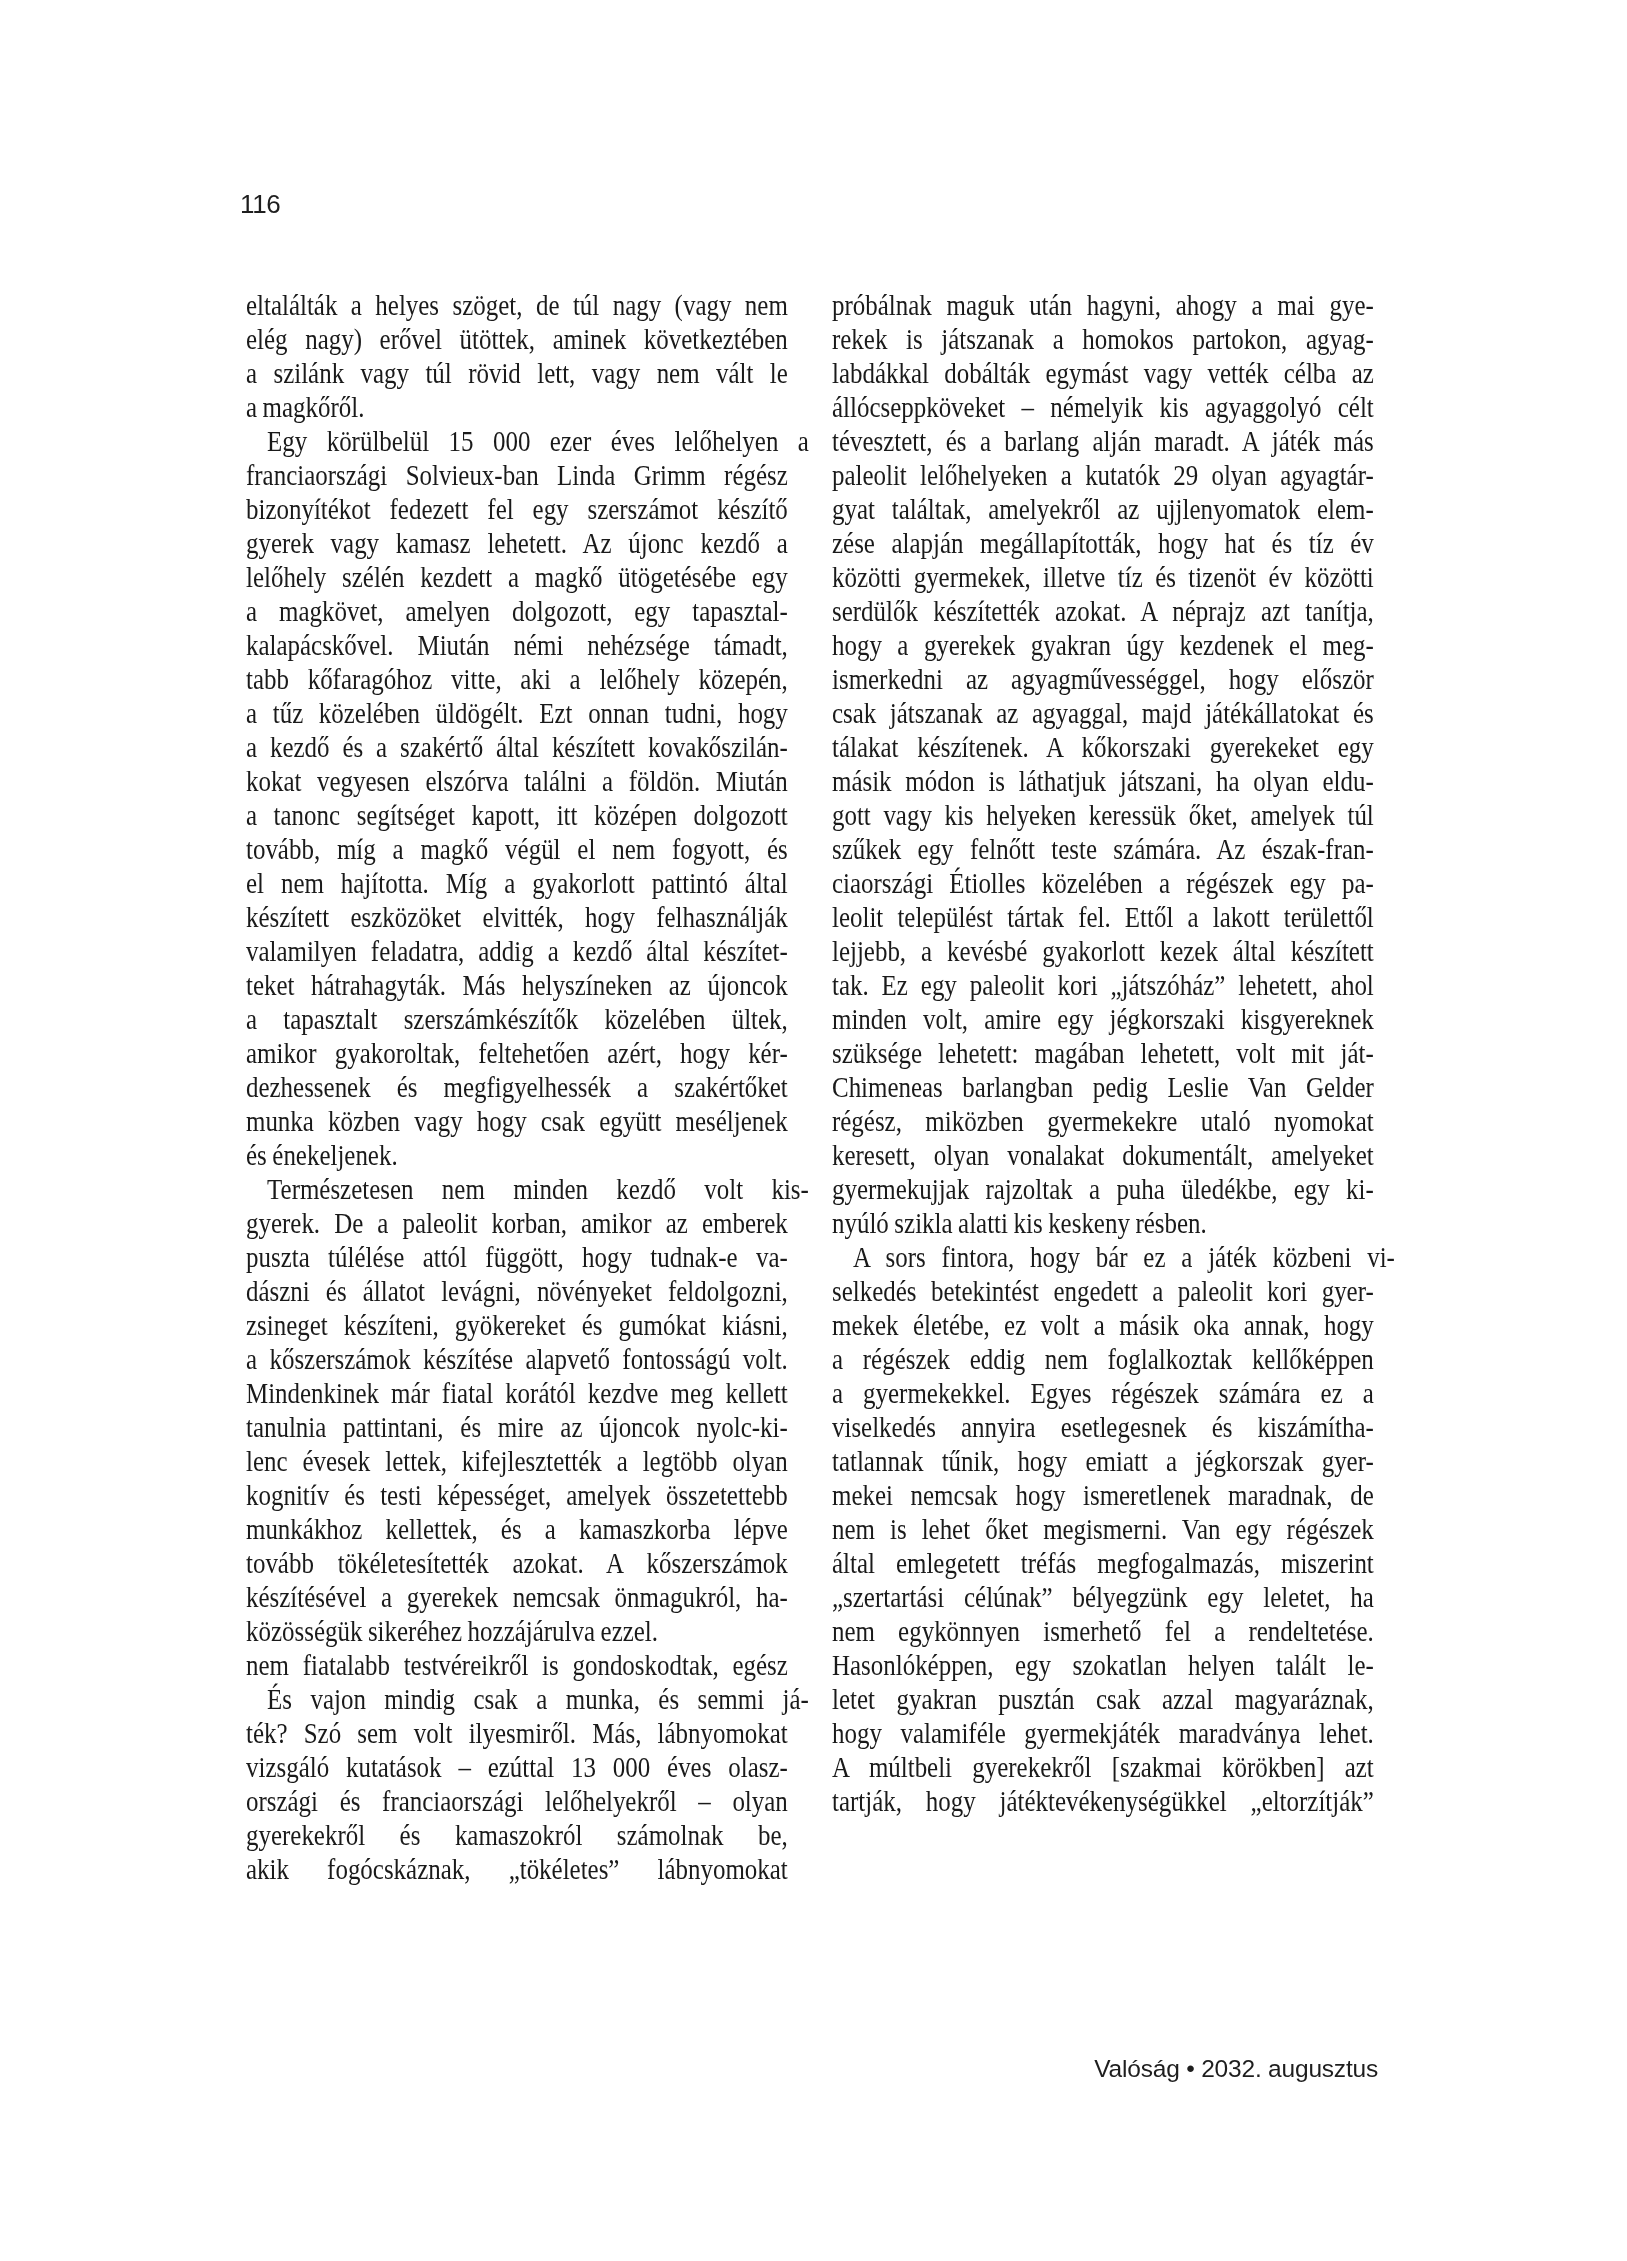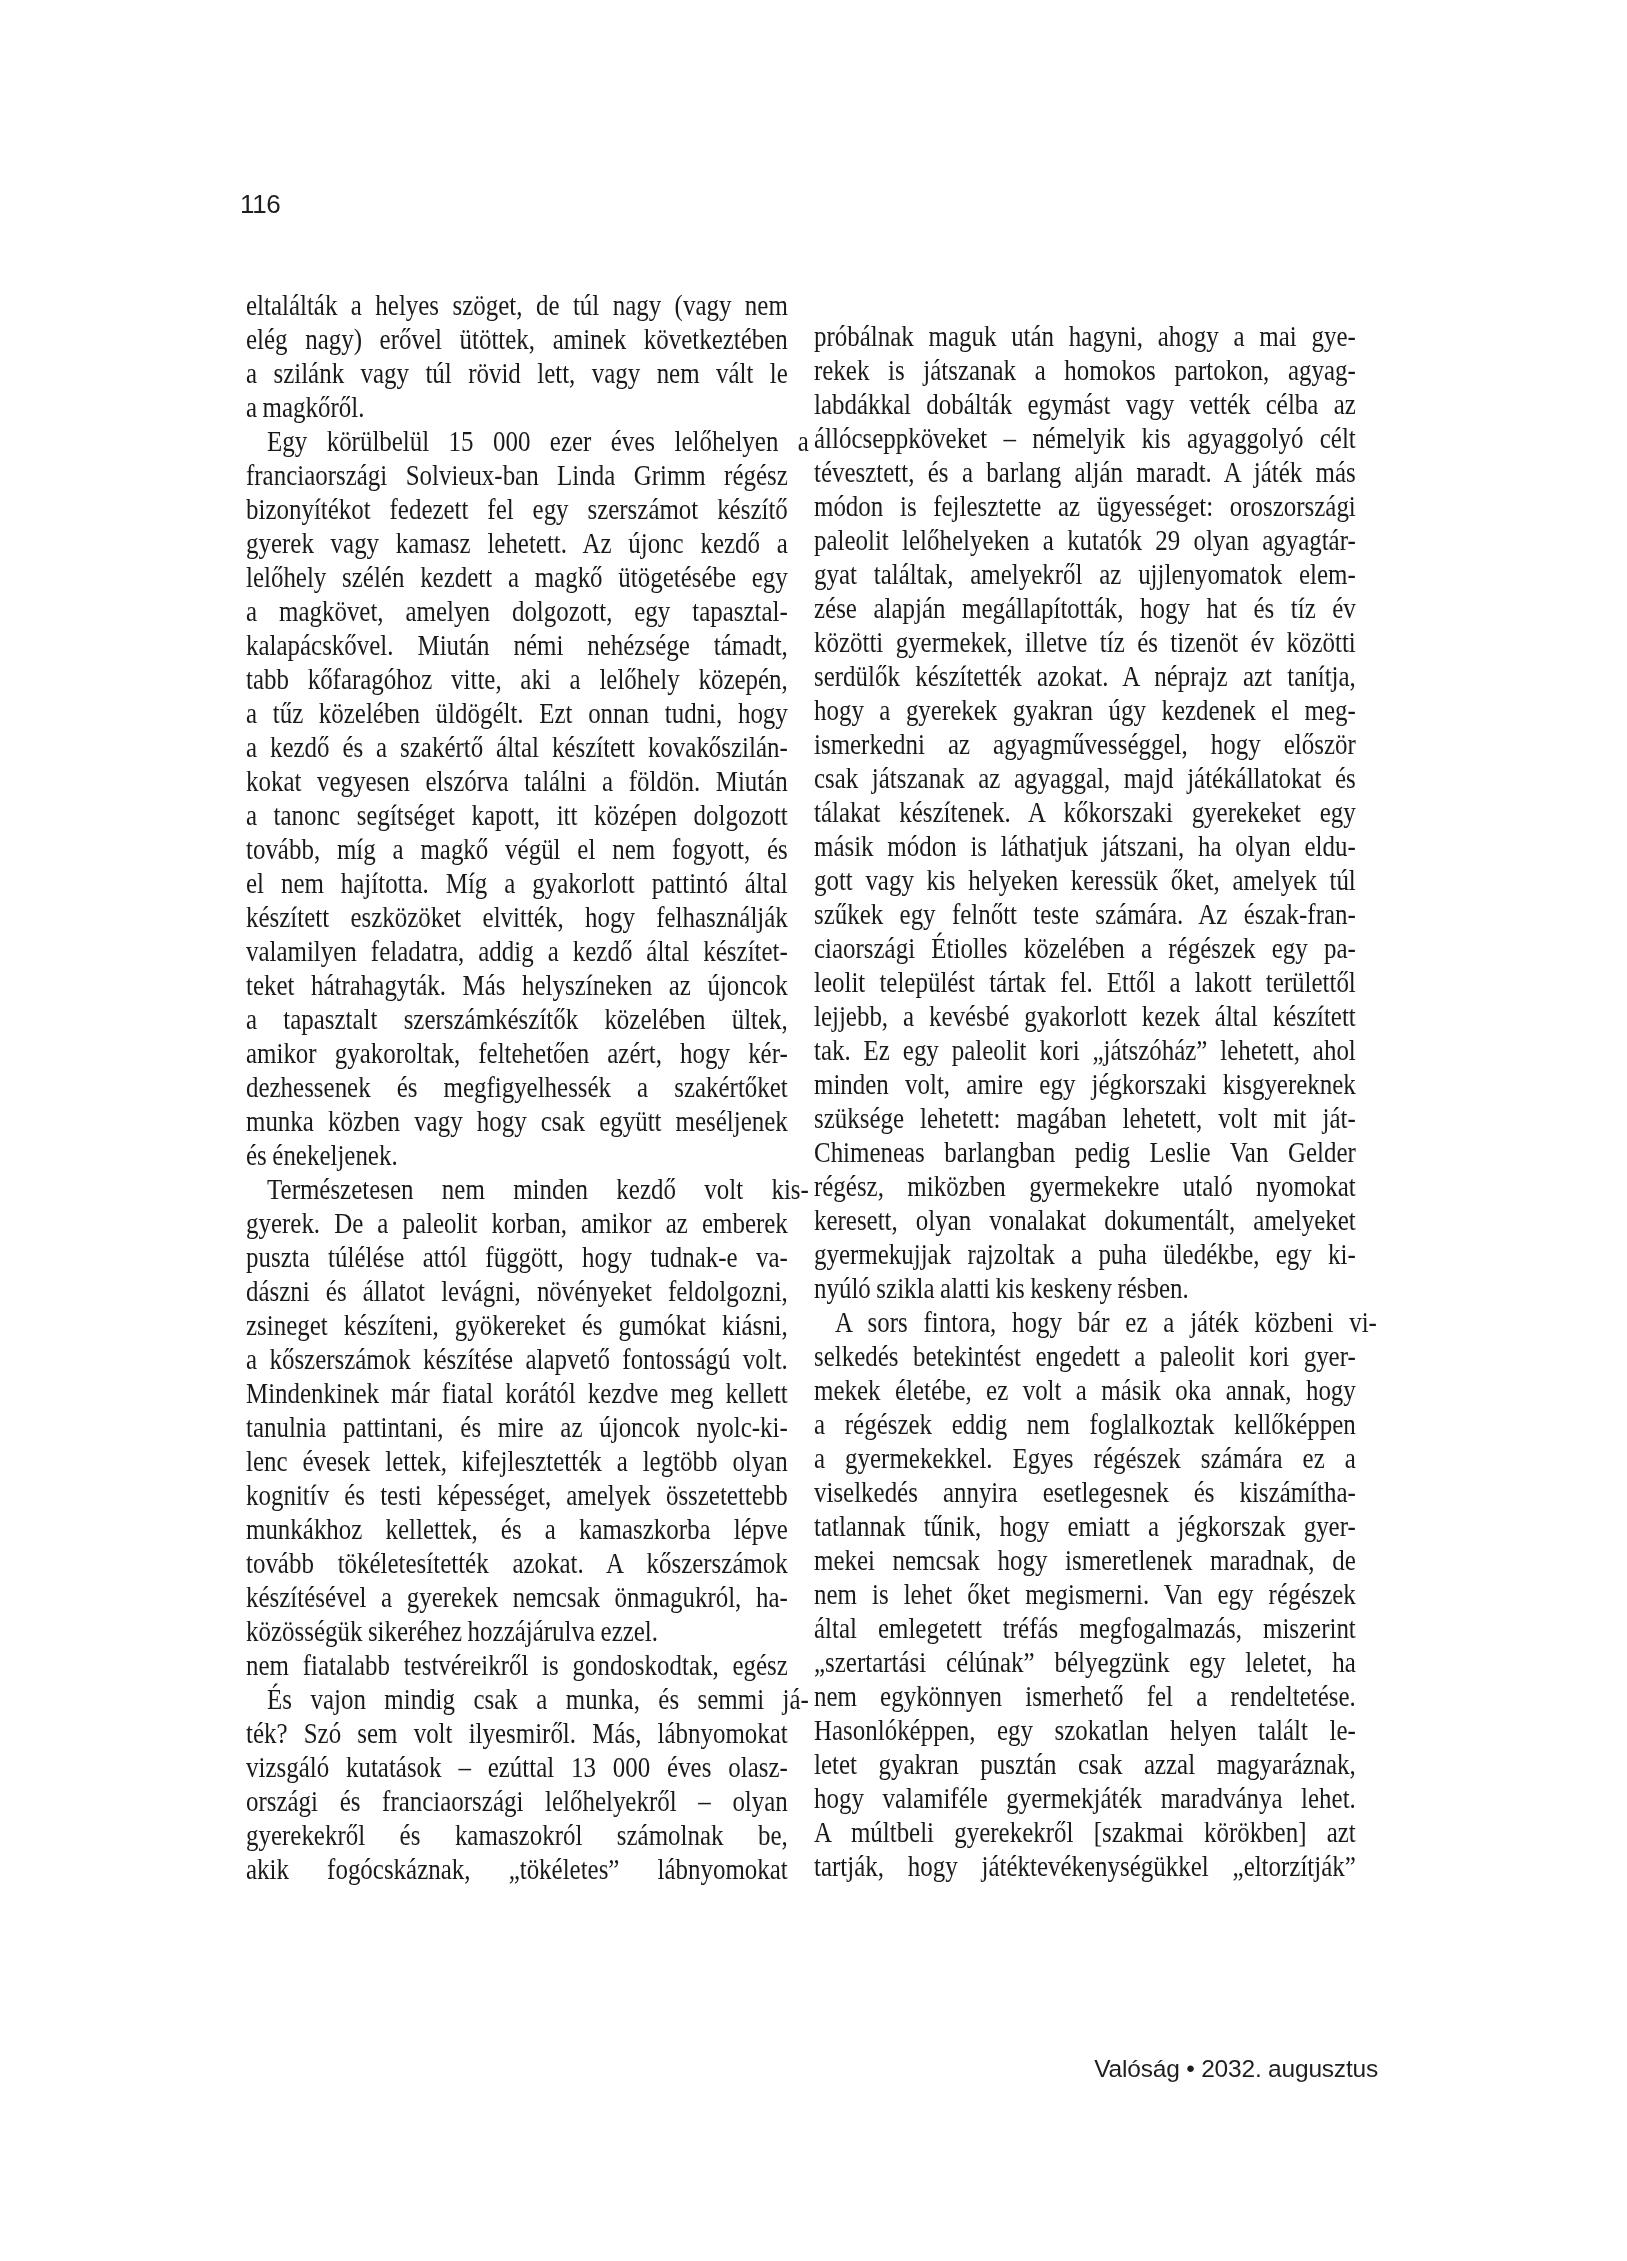--- a/index.html
+++ b/index.html
@@ -27,21 +27,21 @@
   .column {
     position: absolute;
     top: 288px;
     width: 542px;
     font-family: "Liberation Serif", serif;
     font-size: 29px;
     line-height: 34px;
     color: #1a1a1a;
   }
   .col-left { left: 246px; }
-  .col-right { left: 814px; margin-top: 31px; }
+  .col-right { left: 832px; }
   .line {
     display: block;
     height: 34px;
     white-space: nowrap;
     overflow: visible;
     position: relative;
   }
   .line-inner {
     display: block;
     text-align: justify;
@@ -227,23 +227,20 @@
     <div class="line">
       <span class="line-inner" style="transform: scaleX(0.86); width: 630px;">labdákkal dobálták egymást vagy vették célba az</span>
     </div>
     <div class="line">
       <span class="line-inner" style="transform: scaleX(0.86); width: 630px;">állócseppköveket – némelyik kis agyaggolyó célt</span>
     </div>
     <div class="line">
       <span class="line-inner" style="transform: scaleX(0.86); width: 630px;">tévesztett, és a barlang alján maradt. A játék más</span>
     </div>
     <div class="line">
-      <span class="line-inner" style="transform: scaleX(0.86); width: 630px;">módon is fejlesztette az ügyességet: oroszországi</span>
-    </div>
-    <div class="line">
       <span class="line-inner" style="transform: scaleX(0.86); width: 630px;">paleolit lelőhelyeken a kutatók 29 olyan agyagtár-</span>
     </div>
     <div class="line">
       <span class="line-inner" style="transform: scaleX(0.86); width: 630px;">gyat találtak, amelyekről az ujjlenyomatok elem-</span>
     </div>
     <div class="line">
       <span class="line-inner" style="transform: scaleX(0.86); width: 630px;">zése alapján megállapították, hogy hat és tíz év</span>
     </div>
     <div class="line">
       <span class="line-inner" style="transform: scaleX(0.86); width: 630px;">közötti gyermekek, illetve tíz és tizenöt év közötti</span>

